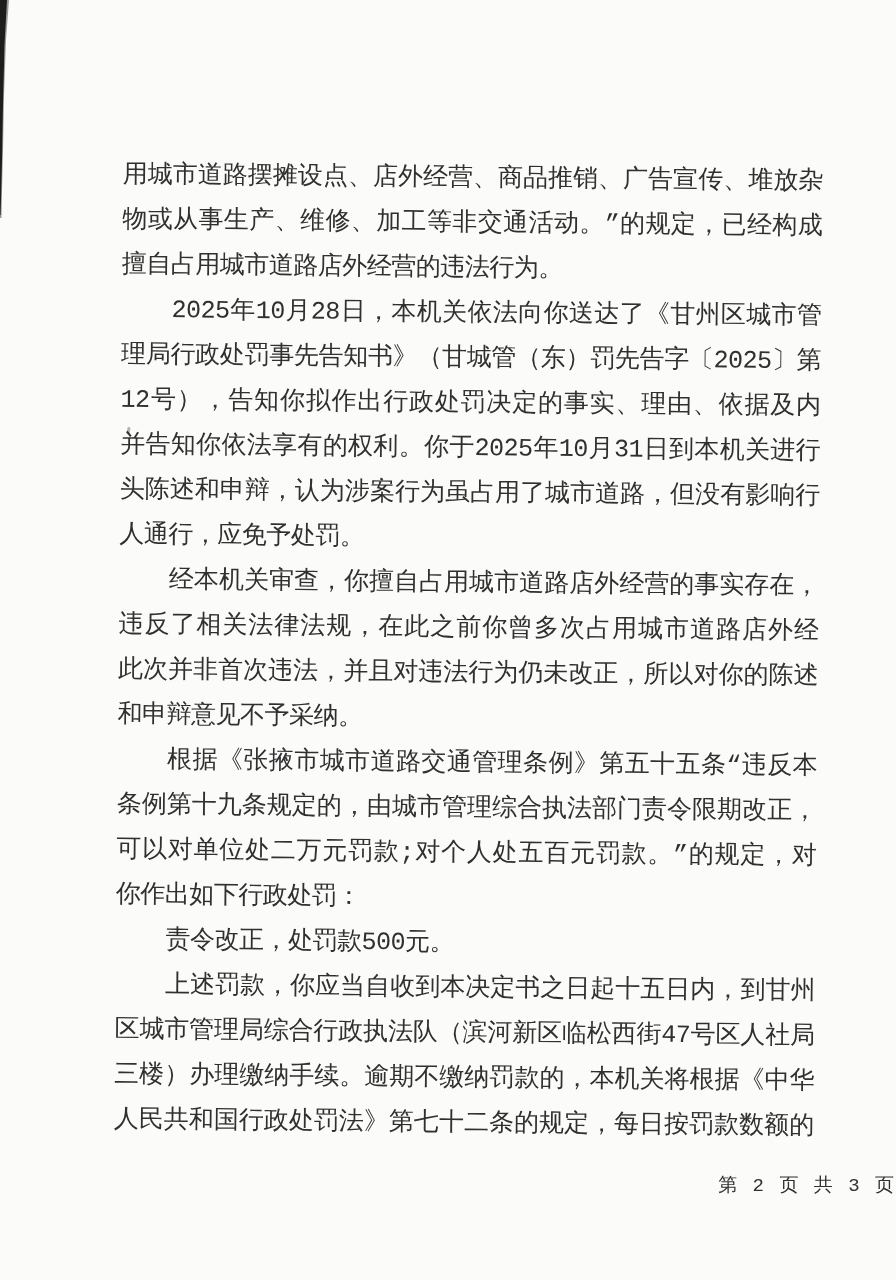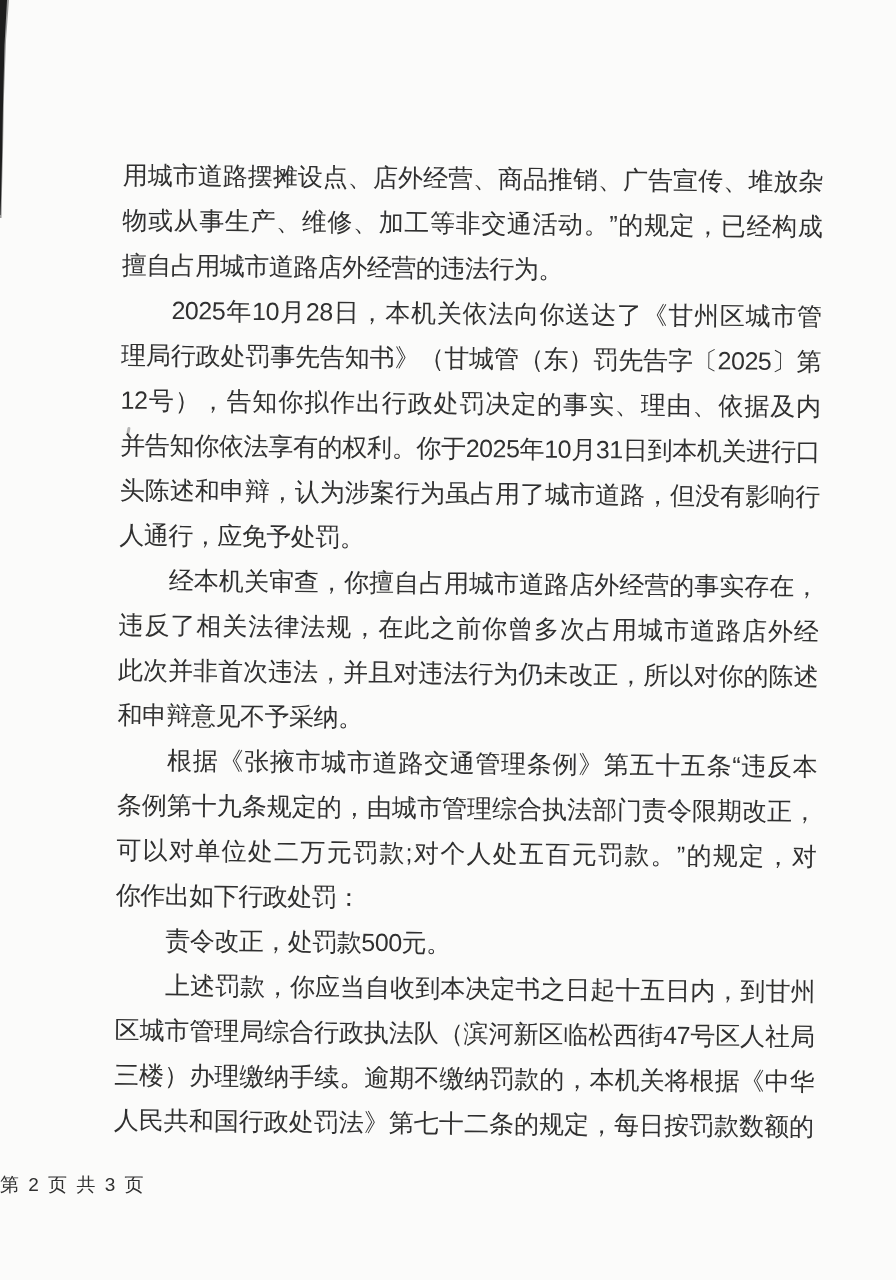--- a/index.html
+++ b/index.html
@@ -6,21 +6,21 @@
     margin: 0;
     padding: 0;
     background: #ffffff;
   }
   .page {
     position: relative;
     width: 896px;
     height: 1280px;
     background: var(--paper, #fbfbfa);
     overflow: hidden;
-    font-family: Liberation Sans, sans-serif;
+    font-family: Liberation Mono, monospace;
     color: var(--ink, #2f2f2f);
   }
   
   .edge-artifact {
     position: absolute;
     left: 0;
     top: 0;
     pointer-events: none;
   }
   
@@ -57,21 +57,21 @@
     text-align-last: justify;
   }
   .line.ind {
     padding-left: 50px;
   }
   .footer {
     position: absolute;
     left: 0;
     top: 1172px;
     width: 896px;
-    text-align: left;
+    text-align: right;
     font-size: 19px;
     letter-spacing: 2px;
     color: var(--ink, #2f2f2f);
   }
 </style>
 </head>
 <body>
 
 <div class="page" style="--paper: #fbfbfa; --ink: #303030;">
 

